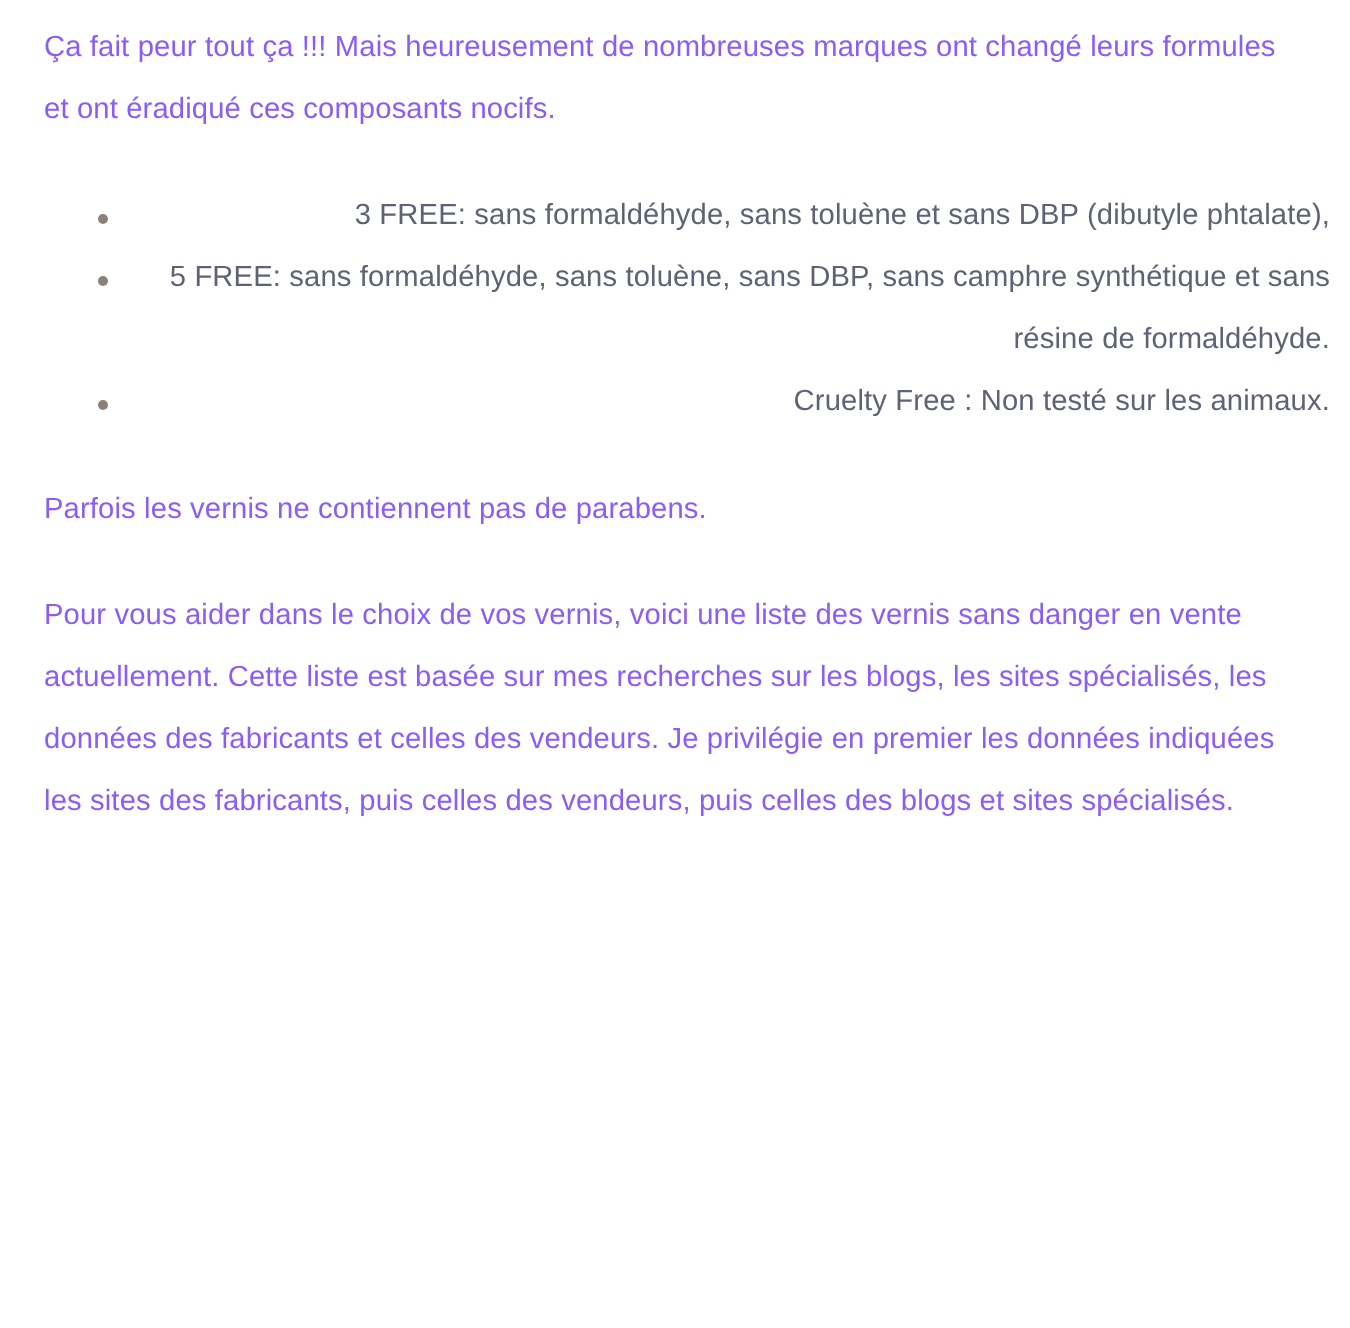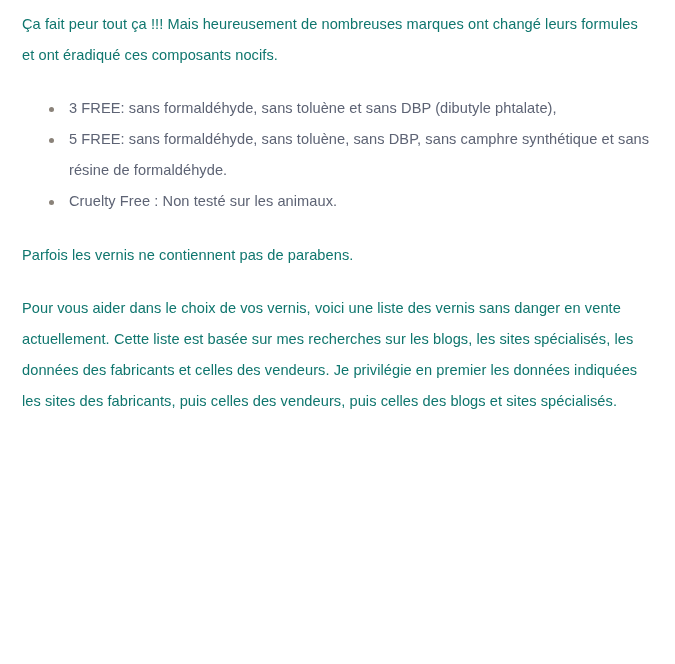--- a/index.html
+++ b/index.html
@@ -20,21 +20,21 @@
   .article {
     box-sizing: border-box;
     width: 675px;
     padding: 9px 10px 0 22px;
   }
 
   .para {
     margin: 0 16px 22px 0;
     font-size: 14.6px;
     line-height: 31px;
-    color: #0f766e;
+    color: #8b5cf6;
     letter-spacing: 0.005em;
     max-width: 645px;
   }
 
   .para:last-of-type {
     margin-bottom: 0;
   }
 
   .bullet-list {
     list-style: none;
@@ -44,20 +44,21 @@
 
   .bullet-item {
     position: relative;
     padding-left: 21px;
     margin: 0;
     font-size: 14.6px;
     line-height: 31px;
     color: #5d6374;
     letter-spacing: 0.005em;
     max-width: 620px;
+    text-align: right;
   }
 
   .bullet-item::before {
     content: "";
     position: absolute;
     left: 1px;
     top: 14px;
     width: 5px;
     height: 5px;
     border-radius: 50%;

